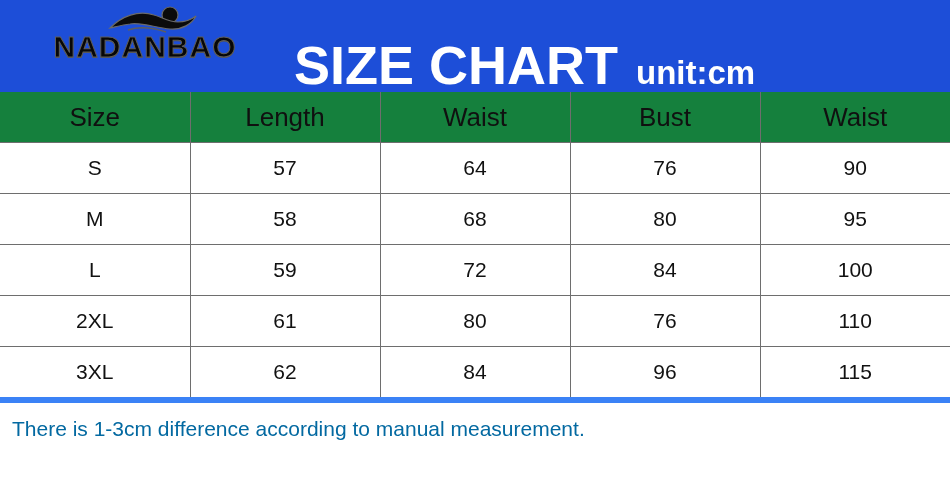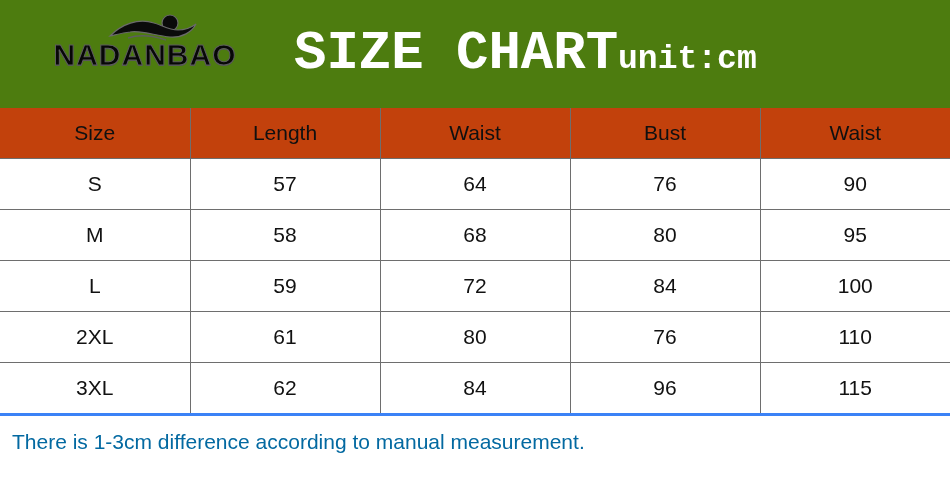--- a/index.html
+++ b/index.html
@@ -17,24 +17,24 @@
     width: 950px;
     height: 500px;
     position: relative;
     background: #ffffff;
     box-sizing: border-box;
   }
 
   
   .header {
     position: relative;
-    height: 108px;
-    background: #4d7c0f;
+    height: 92px;
+    background: #1d4ed8;
     display: flex;
-    align-items: center;
+    align-items: flex-end;
     overflow: hidden;
   }
   .brand {
     width: 290px;
     height: 92px;
     position: relative;
     flex: 0 0 290px;
   }
   .brand-mark {
     position: absolute;
@@ -54,23 +54,23 @@
     font-size: 30px;
     letter-spacing: 1px;
     color: #070707;
     -webkit-text-stroke: 1px #5d5d5d;
     text-shadow: 0 1px 0 #555;
     white-space: nowrap;
   }
   .title-wrap {
     display: flex;
     align-items: baseline;
+    gap: 18px;
     flex: 1 1 auto;
     padding-left: 4px;
-    font-family: Liberation Mono, monospace;
   }
   .chart-title {
     color: #ffffff;
     font-size: 54px;
     font-weight: bold;
     letter-spacing: 0px;
     line-height: 1;
     white-space: nowrap;
   }
   .unit-text {
@@ -95,35 +95,35 @@
   table.size-table th,
   table.size-table td {
     border: 1px solid #6e6e6e;
     text-align: center;
     font-size: 21px;
     color: #111111;
     height: 48px;
     font-weight: normal;
   }
   table.size-table thead th {
-    background: #c2410c;
+    background: #15803d;
     height: 48px;
     font-weight: normal;
-    font-size: 21px;
+    font-size: 26px;
     color: #101010;
     border-top: none;
   }
   table.size-table tbody td {
     background: #ffffff;
   }
   table.size-table th:first-child,
   table.size-table td:first-child { border-left: none; }
   table.size-table th:last-child,
   table.size-table td:last-child { border-right: none; }
-  table.size-table tbody tr:last-child td { border-bottom: 3px solid #3b82f6; }
+  table.size-table tbody tr:last-child td { border-bottom: 6px solid #3b82f6; }
 
   .note {
     padding: 14px 0 0 12px;
     font-size: 21px;
     color: #0369a1;
   }
 </style>
 </head>
 <body>
 

